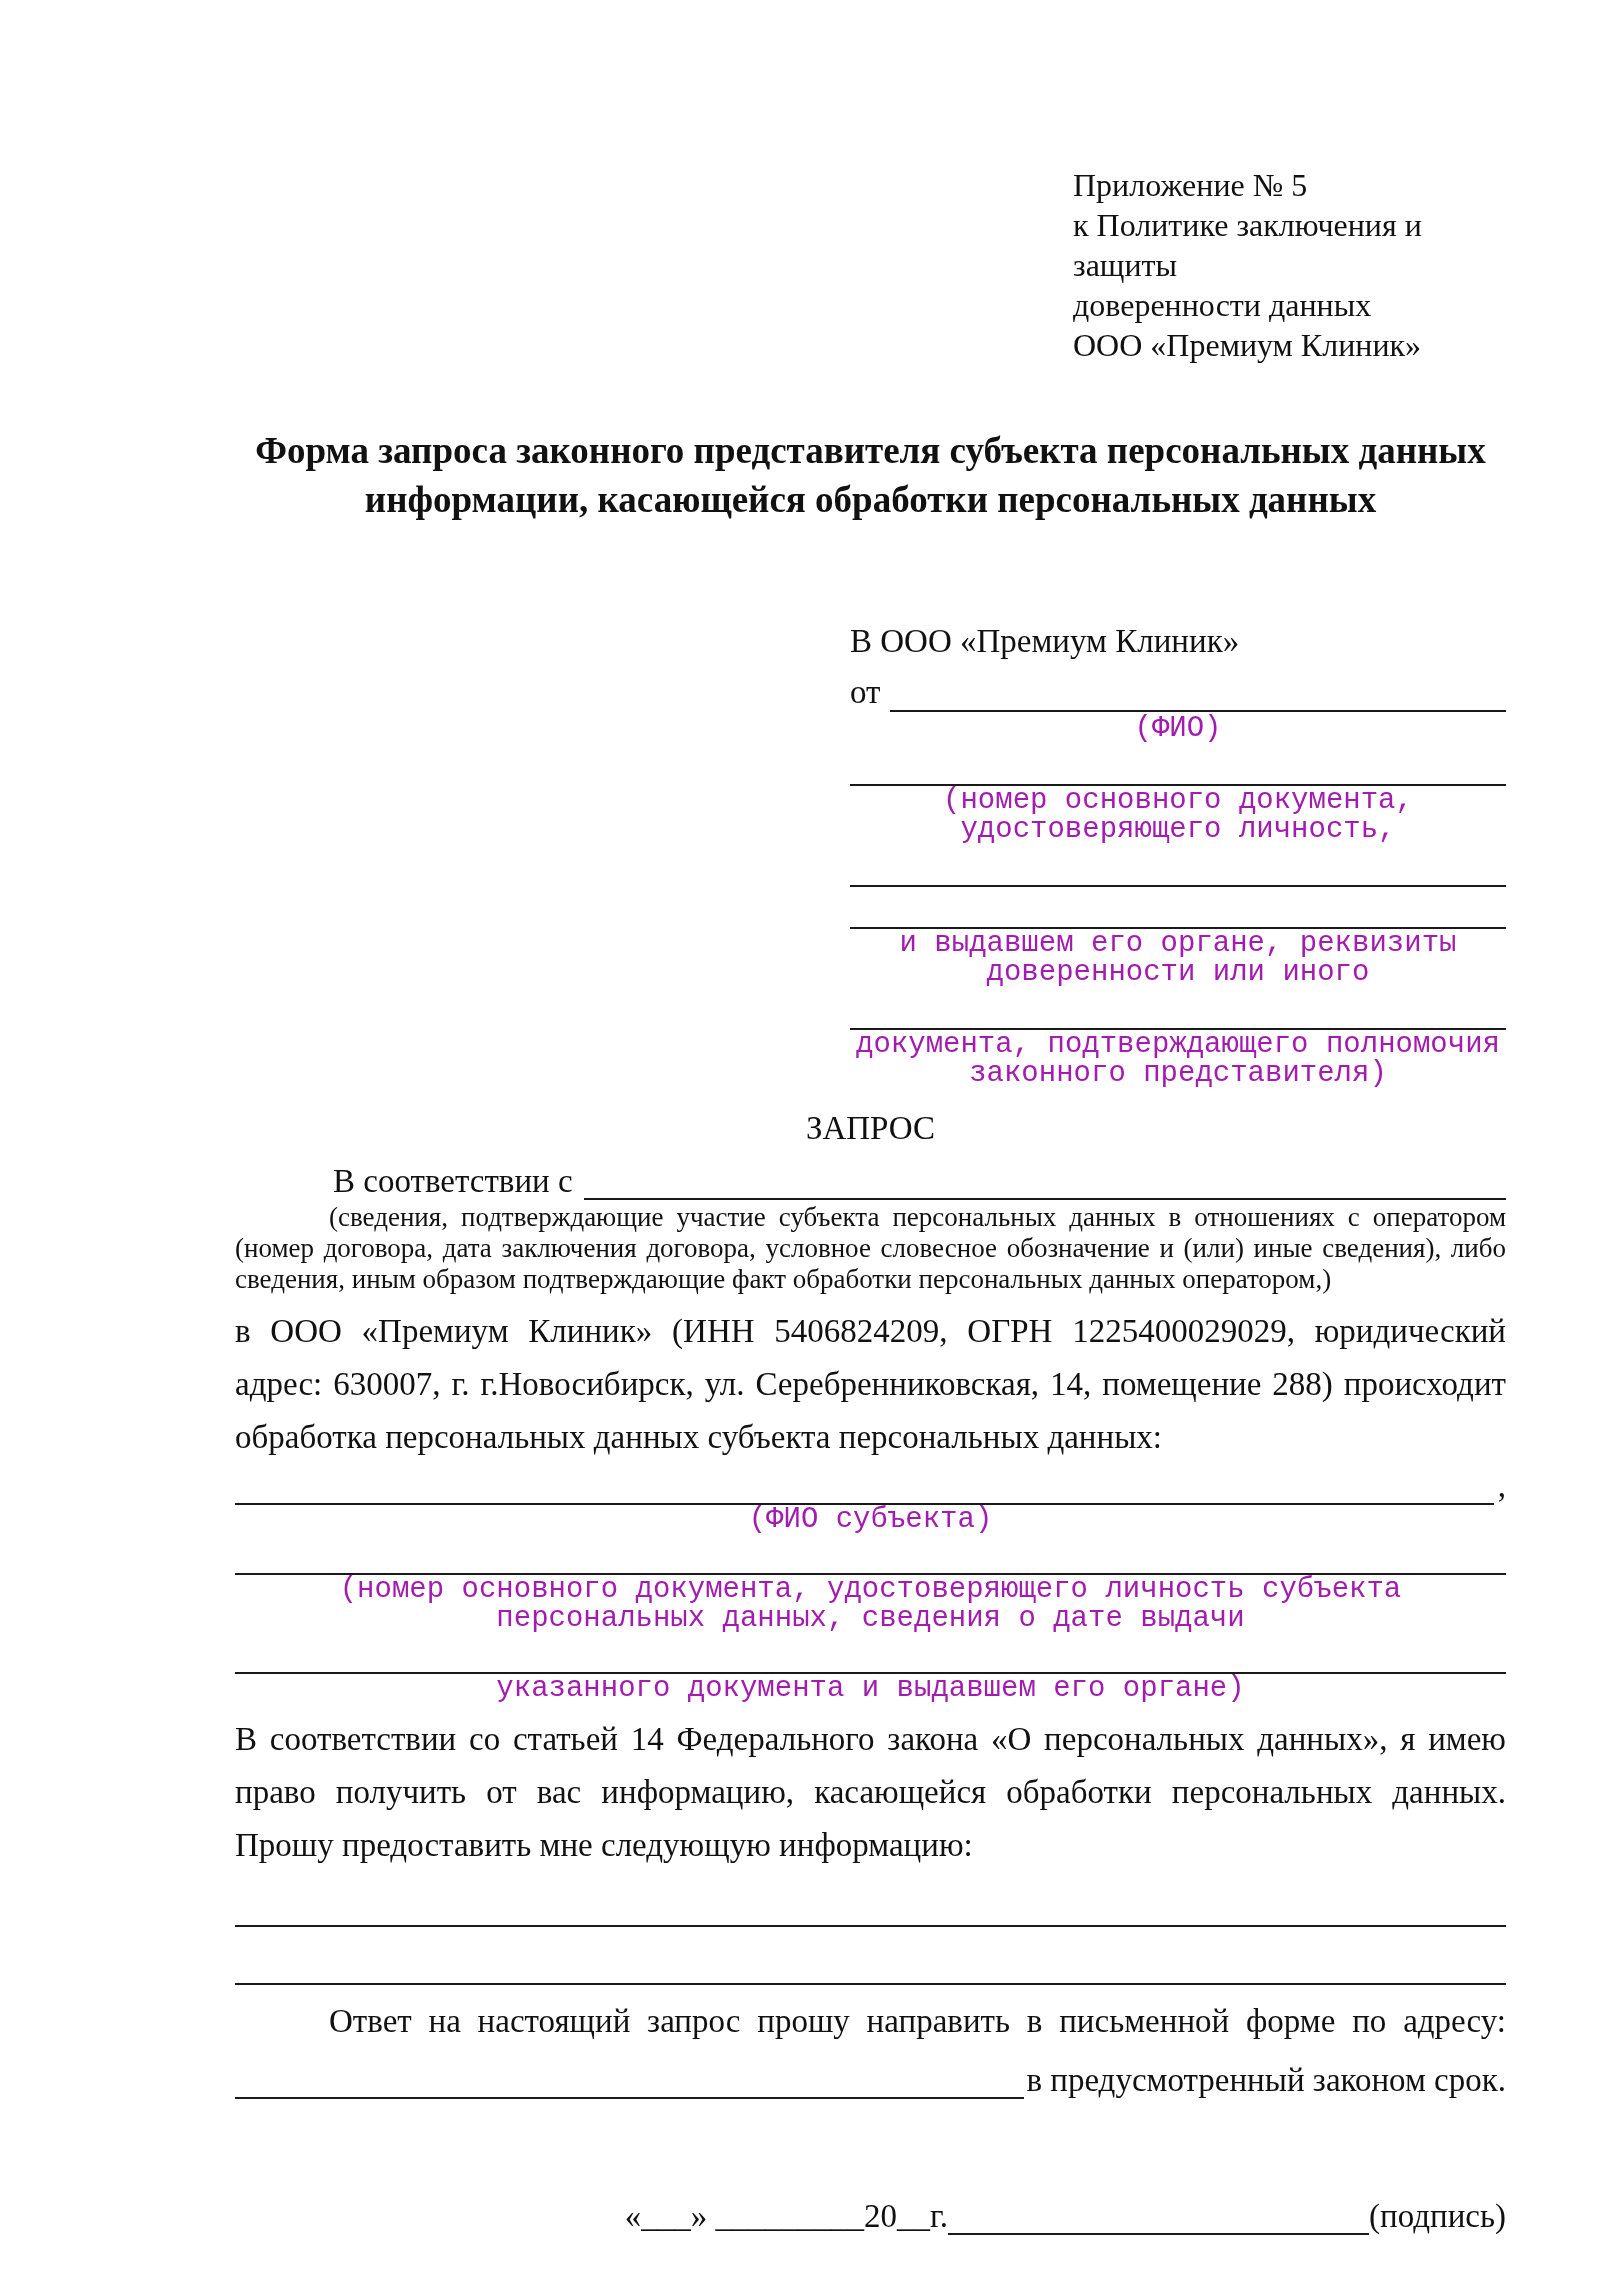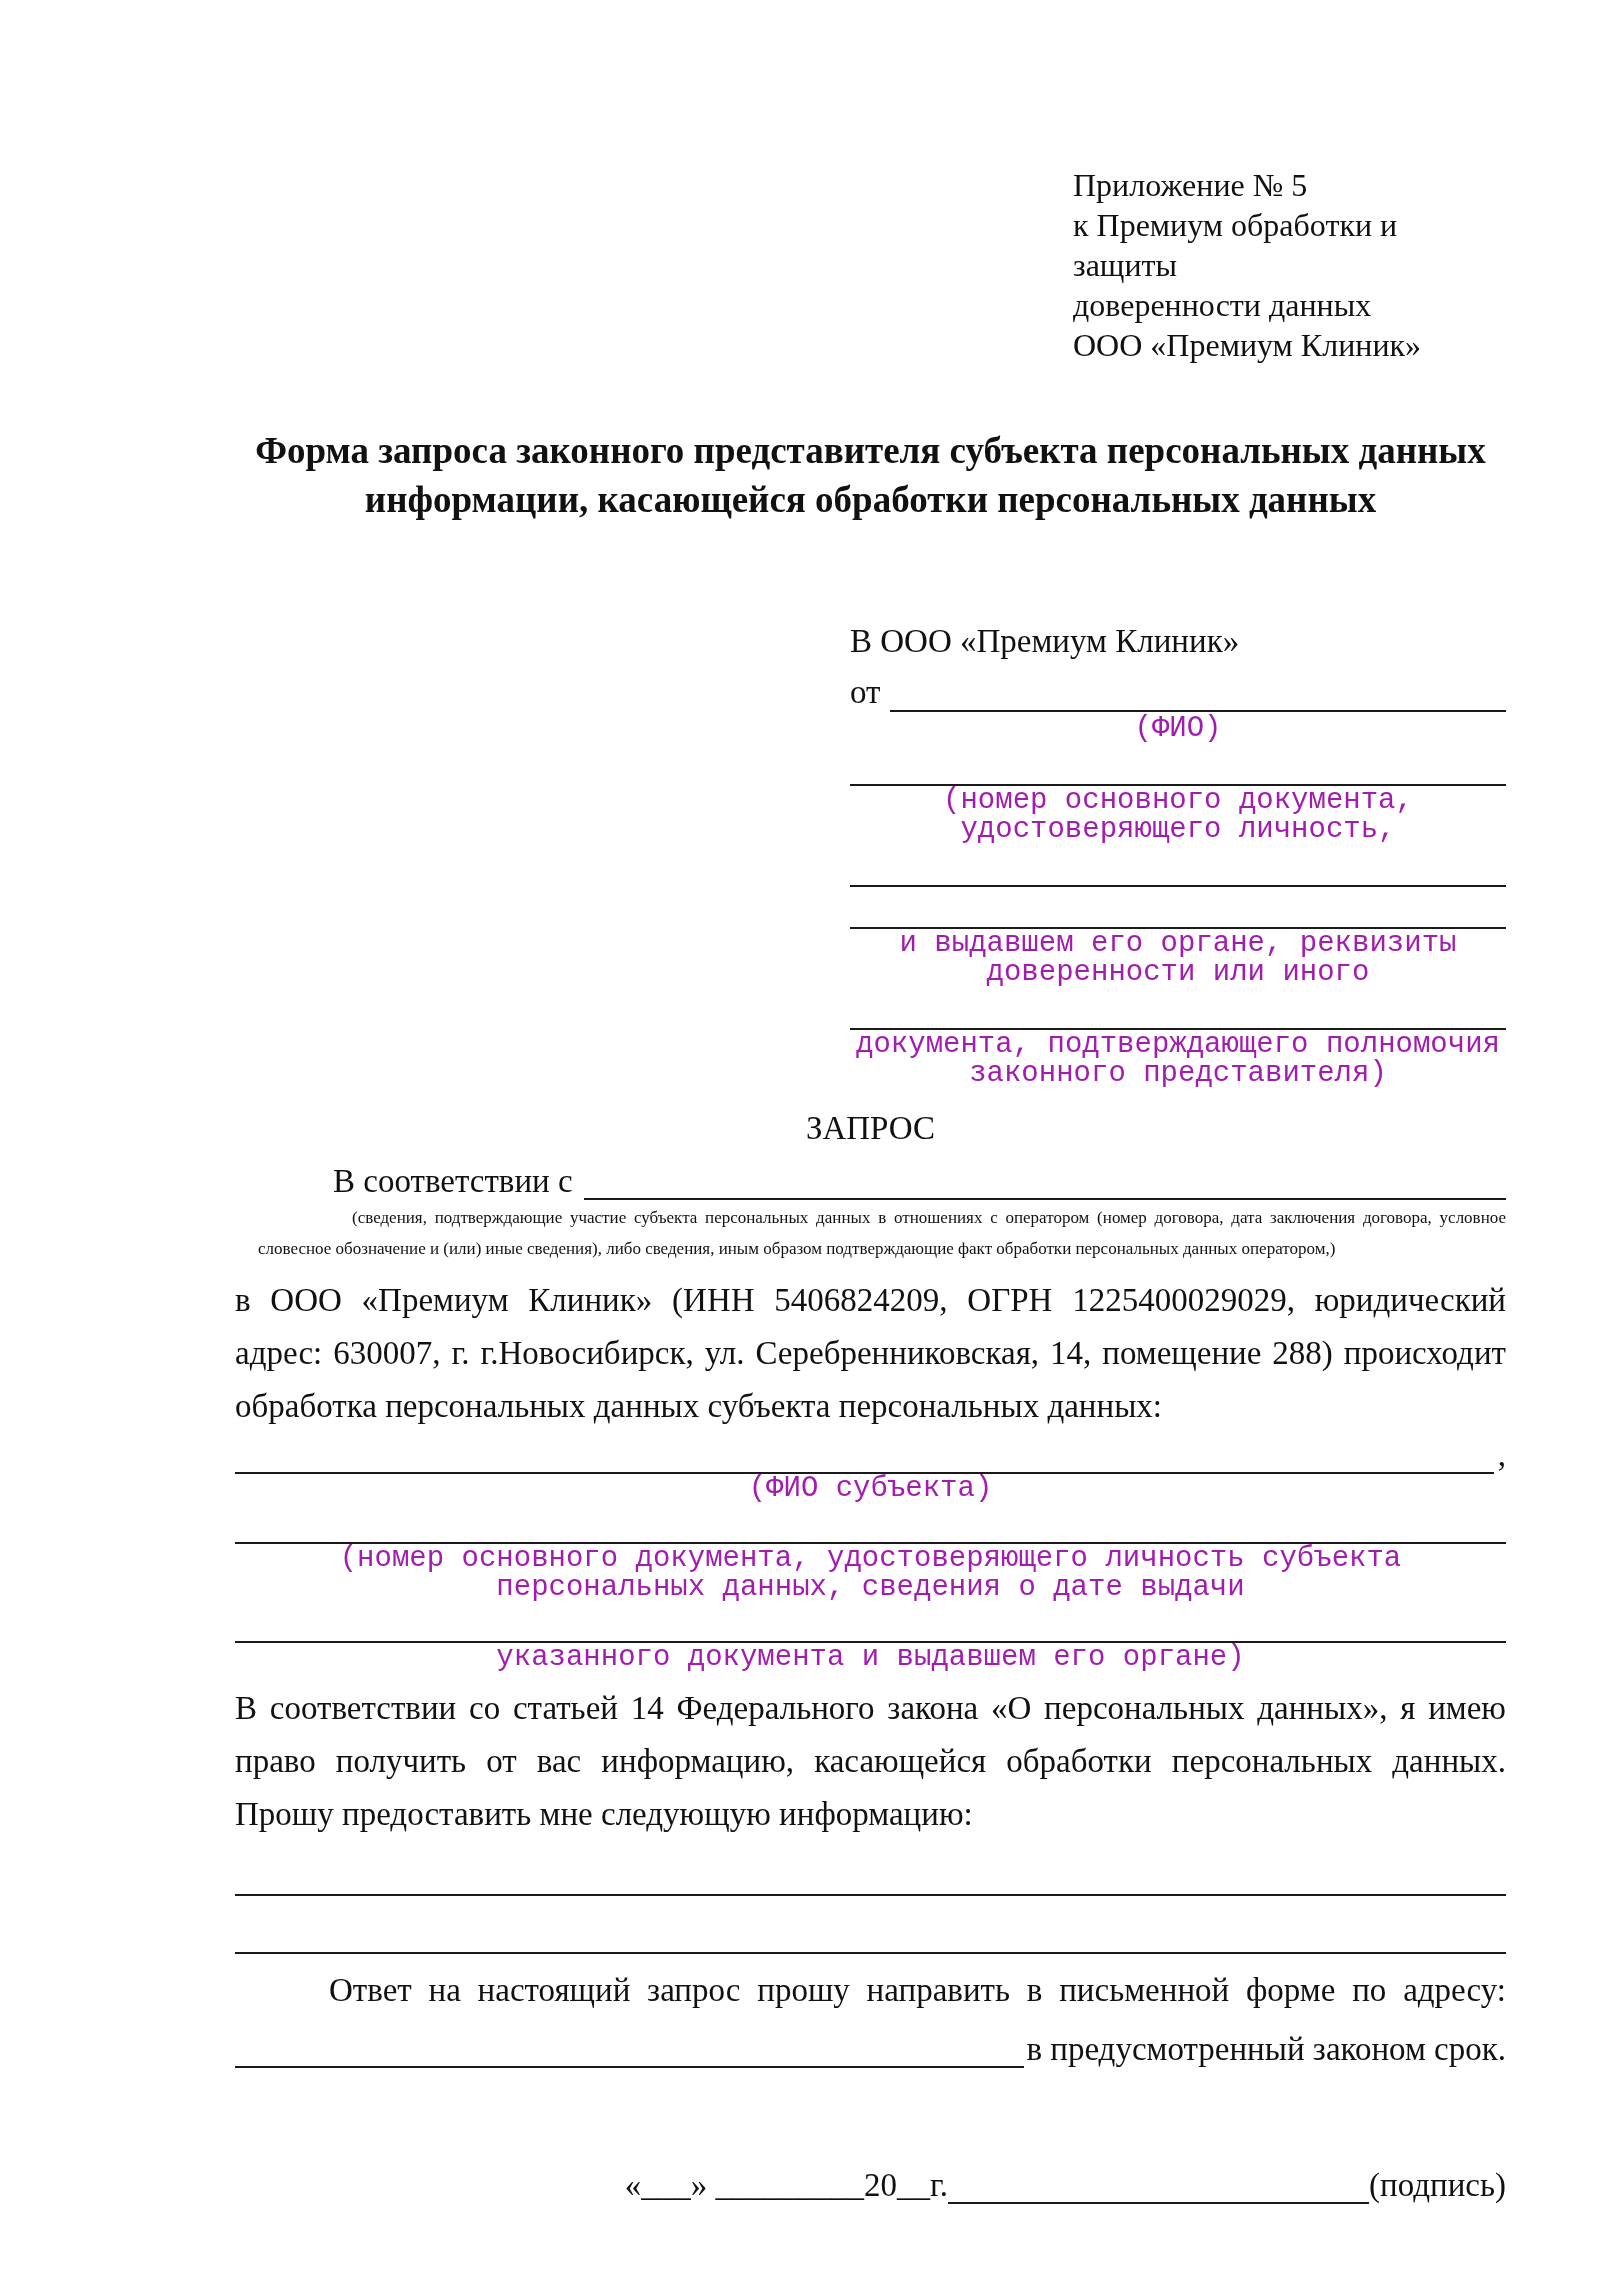--- a/index.html
+++ b/index.html
@@ -49,26 +49,25 @@
   }
   .field .fline { height: 39px; border-bottom: 2.9px solid #1a1a1a; }
   .field { margin-top: 3.9px; }
 
   
   .zapros-heading { margin-top: 17.6px; text-align: center; line-height: 45px; }
   .intro-row { display: flex; align-items: flex-end; height: 49px; }
   .intro-label { white-space: nowrap; padding-left: 98px; padding-right: 11.8px; }
   .intro-rule { flex: 1 1 auto; height: 43px; }
   .small-note {
-    font-size: 17px;
+    font-size: 27px;
     line-height: 31px;
     text-align: justify;
     text-indent: 94px;
     margin-top: 2px;
-    margin-left: 23px;
   }
   .para {
     text-align: justify;
     line-height: 53px;
     margin-top: 10px;
   }
   .para.spread { text-align-last: justify; text-indent: 94px; }
 
   .uline-row { display: flex; align-items: flex-end; height: 41px; }
   .uline-row .stretch { flex: 1 1 auto; height: 37px; }
@@ -91,21 +90,21 @@
   .sig-caption { white-space: nowrap; }
 </style>
 </head>
 <body>
 
 <div class="page">
   <div class="content">
 
     <div class="appendix">
       <div>Приложение № 5</div>
-      <div>к Премиум обработки и защиты</div>
+      <div>к Политике заключения и защиты</div>
       <div>доверенности данных</div>
       <div>ООО «Премиум Клиник»</div>
     </div>
 
     <div class="doc-title">
       <div>Форма запроса законного представителя субъекта персональных данных</div>
       <div>информации, касающейся обработки персональных данных</div>
     </div>
 
     <div class="addressee">

